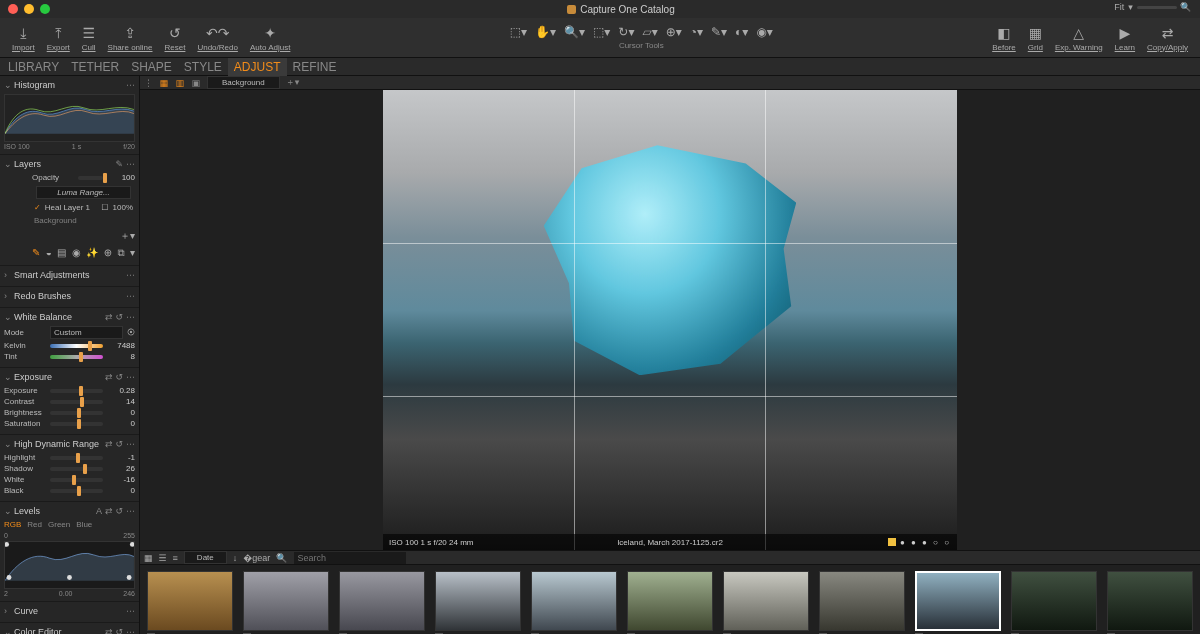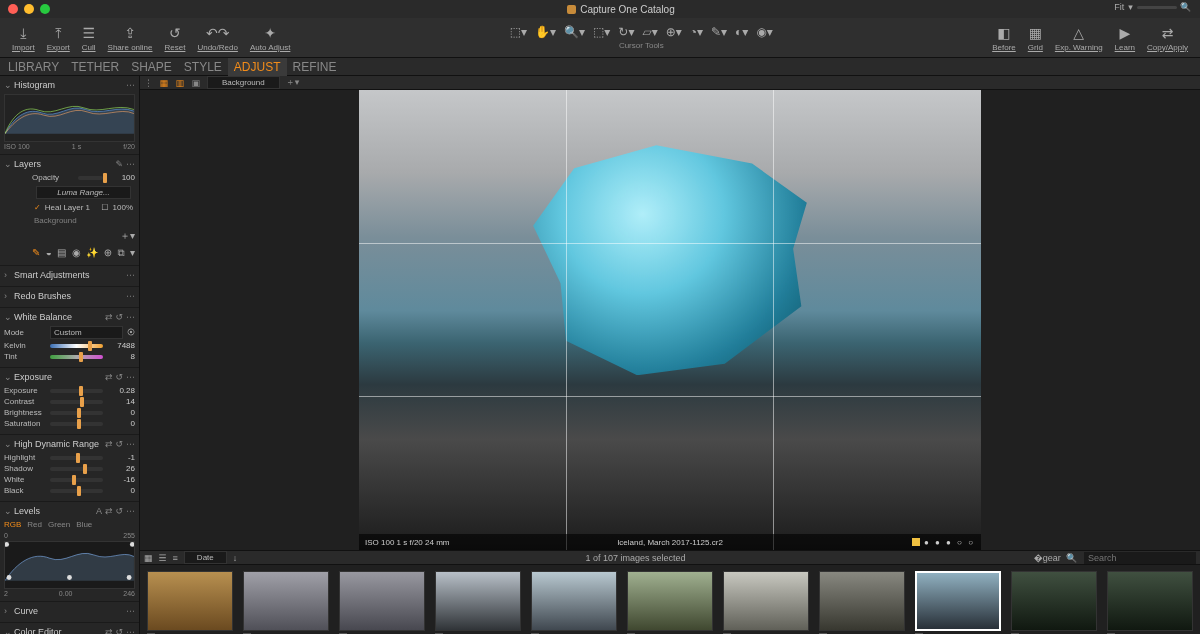--- a/index.html
+++ b/index.html
@@ -25,21 +25,21 @@
 .tab.active { color: #f28c1a; background: #3a3a3a; }
 .main-area { display: flex; height: 558px; }
 .left-panel { width: 172px; background: #262626; overflow-y: auto; border-right: 1px solid #111; }
 .left-panel::-webkit-scrollbar { width: 0; }
 .middle-area { flex: 1; display: flex; flex-direction: column; background: #1c1c1c; }
 .layer-bar { height: 20px; background: #2a2a2a; display: flex; align-items: center; padding: 0 4px; gap: 6px; font-size: 9px; border-bottom: 1px solid #111; }
 .layer-bar .sq { width:10px; height:10px; display:inline-flex; align-items:center; justify-content:center; }
 .sq.orange { color:#f28c1a; }
 .viewer { flex: 1; position: relative; display: flex; align-items: center; justify-content: center; background: #202020; }
 .viewer-strip { position:absolute; top:2px; right:8px; font-size:9px; color:#aaa; display:flex; align-items:center; gap:4px; }
-.image-stage { position: relative; width: 622px; height: 460px; background: linear-gradient(180deg,#c5c7c9 0%,#a8aaac 18%,#7a8e99 32%,#5f8a9c 48%,#3b6471 55%,#2c3a40 64%,#4a4a4a 76%,#1b1b1b 100%); overflow: hidden; }
+.image-stage { position: relative; width: 574px; height: 460px; background: linear-gradient(180deg,#c5c7c9 0%,#a8aaac 18%,#7a8e99 32%,#5f8a9c 48%,#3b6471 55%,#2c3a40 64%,#4a4a4a 76%,#1b1b1b 100%); overflow: hidden; }
 .ice { position:absolute; left:28%; top:12%; width:44%; height:50%; background: radial-gradient(ellipse at 40% 30%, #b8ecf5 0%, #6fc4d8 35%, #2d7a91 70%, #134958 100%); clip-path: polygon(10% 60%, 0% 35%, 15% 10%, 45% 0%, 80% 8%, 100% 25%, 95% 45%, 98% 70%, 70% 95%, 38% 100%, 12% 85%); filter: saturate(1.2); }
 .grid-v { position:absolute; top:0; bottom:0; width:1px; background:rgba(255,255,255,0.5); }
 .grid-h { position:absolute; left:0; right:0; height:1px; background:rgba(255,255,255,0.5); }
 .viewer-info-bar { position:absolute; bottom:0; left:0; right:0; background:rgba(0,0,0,0.6); height:16px; display:flex; align-items:center; padding:0 6px; font-size:8px; color:#ccc; }
 .viewer-info-bar .center { position:absolute; left:50%; transform:translateX(-50%); }
 .viewer-info-bar .right { margin-left:auto; display:flex; align-items:center; gap:4px; }
 .sq-badge { width:8px; height:8px; }
 .browser-bar { height:18px; background:#2a2a2a; display:flex; align-items:center; padding:0 4px; gap:6px; font-size:9px; border-top:1px solid #111; border-bottom:1px solid #111; color:#aaa; }
 .browser-bar .info { flex:1; text-align:center; }
 .browser-bar .search { background:#1a1a1a; border:none; color:#ccc; padding:1px 4px; width:112px; font-size:9px; }
@@ -466,21 +466,20 @@
         </div>
       </div>
     </div>
 
     <div class="browser-bar">
       <span>▦</span>
       <span>☰</span>
       <span>≡</span>
       <span class="dropdown" style="flex:0 0 auto; padding:1px 12px;">Date</span>
       <span>↓</span>
-      <span class="info">1 of 107 images selected</span>
       <span>�gear</span>
       <span>🔍</span>
       <input class="search" placeholder="Search" style="">
     </div>
 
     <div class="filmstrip" id="filmstrip">
         <div class="thumb">
           <div class="thumb-img" style="background:linear-gradient(180deg,#b89050,#6b4a20);"></div>
           <div class="thumb-meta">
             <span class="chk"></span>

